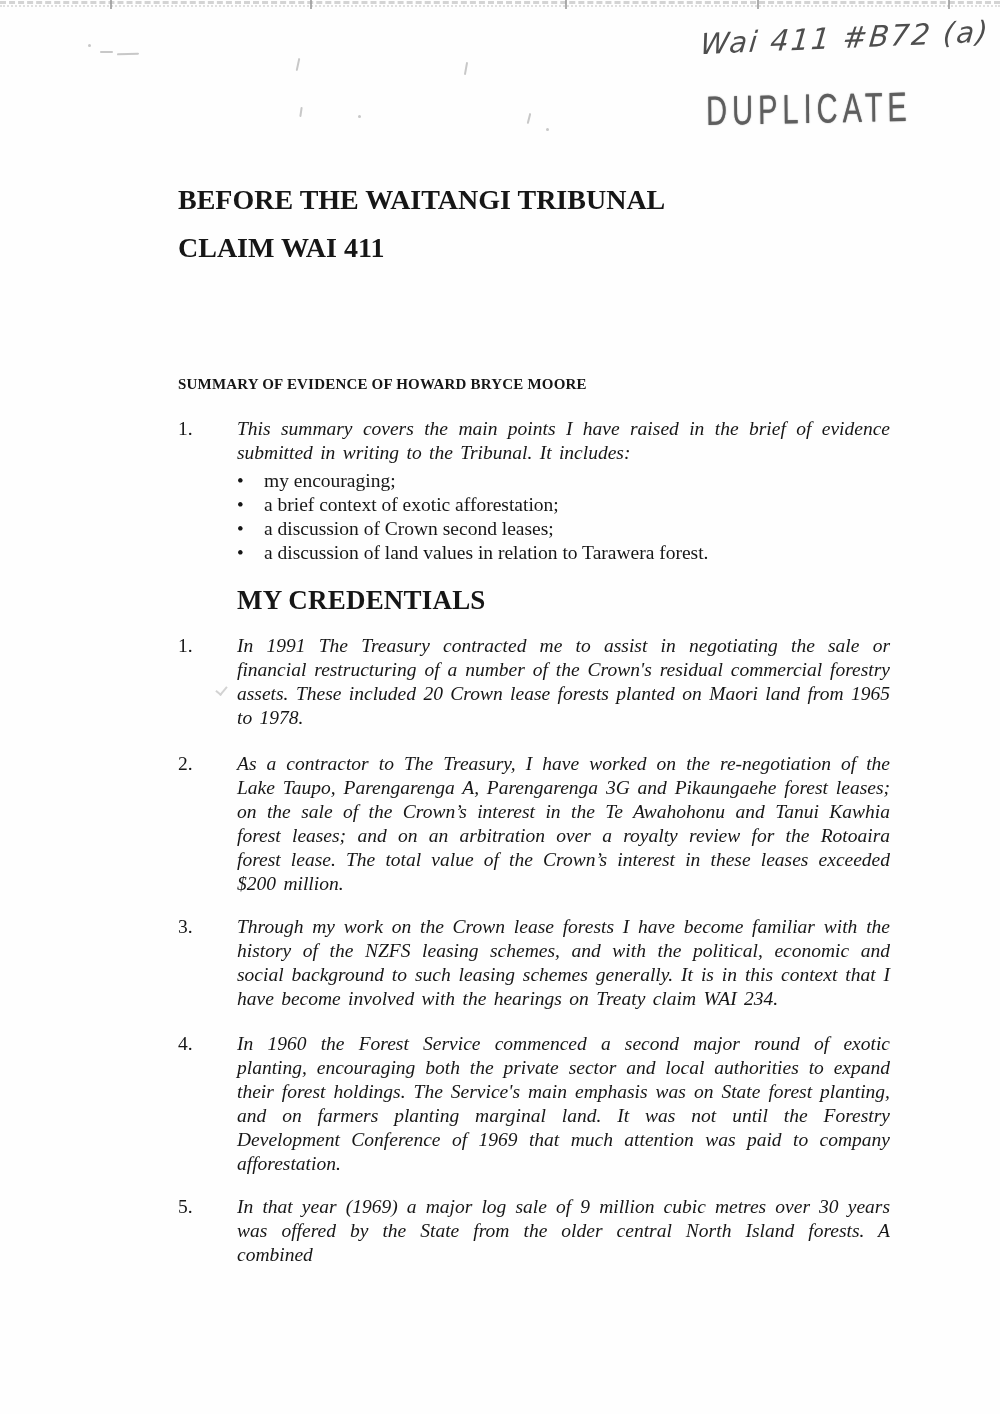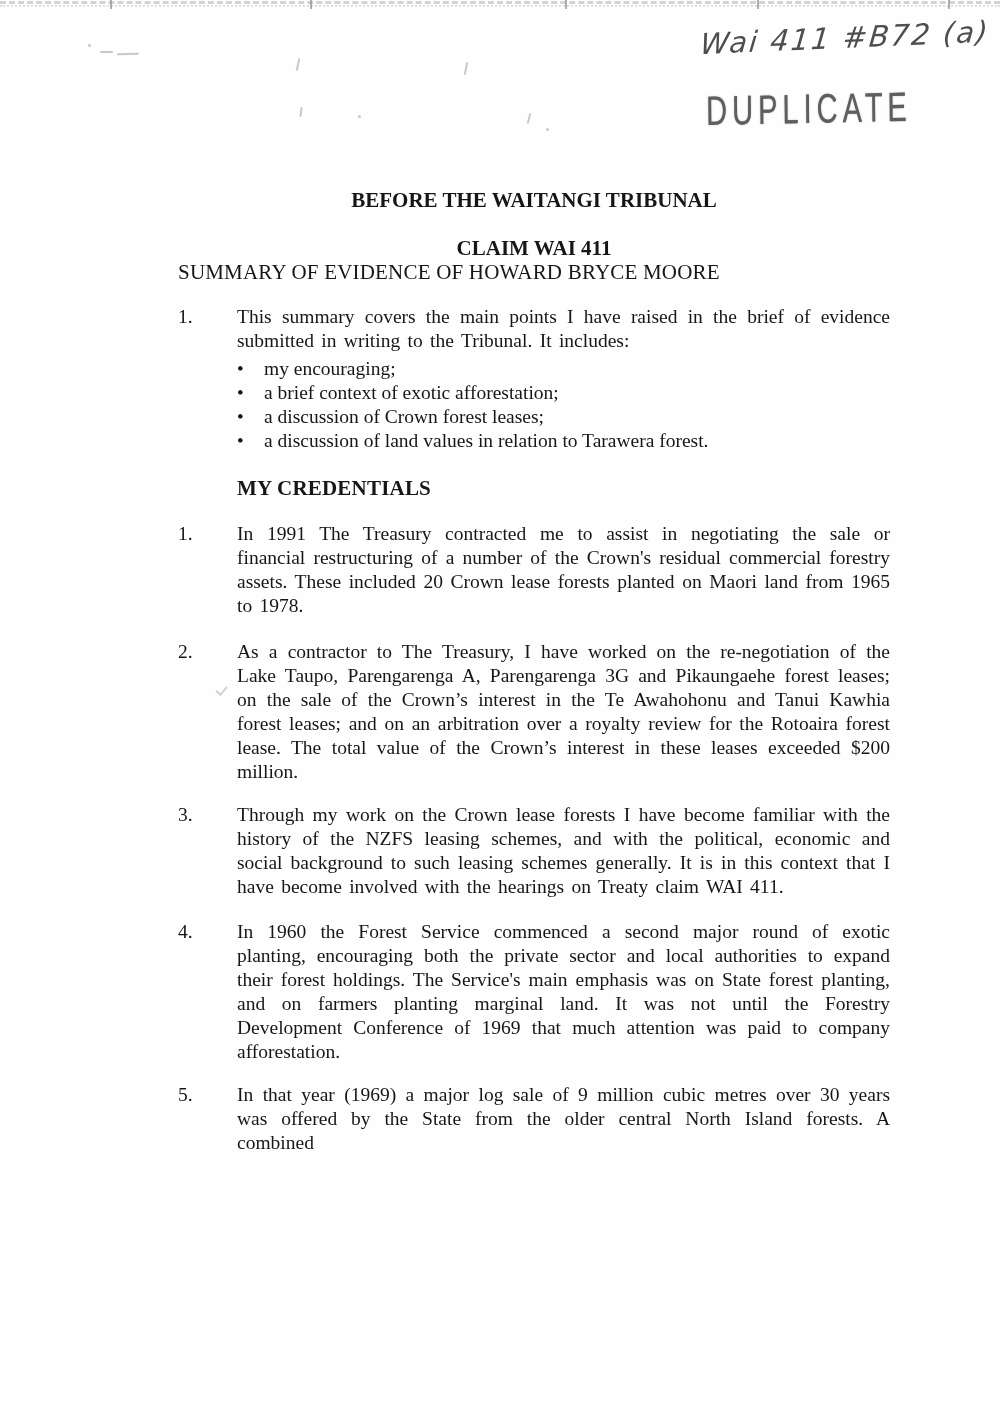--- a/index.html
+++ b/index.html
@@ -57,38 +57,39 @@
     letter-spacing: 5px;
     transform: scale(1.0, 1.42) rotate(-0.8deg);
     transform-origin: left top;
     white-space: nowrap;
     text-shadow: 0 0 1px #7a7a7a;
   }
 
   
   .content { position: absolute; left: 178px; width: 712px; top: 0; font-size: 19.5px; line-height: 24px; }
 
-  .center-head { text-align: center; font-weight: bold; font-size: 21px; line-height: 24px; }
+  .center-head { text-align: left; font-weight: bold; font-size: 28px; line-height: 24px; }
   .head-court { margin-top: 188px; }
   .head-claim { margin-top: 24px; }
 
-  .doc-title { font-weight: normal; font-size: 21px; line-height: 24px; letter-spacing: .2px; }
+  .doc-title { margin-top: 112px; font-weight: bold; font-size: 15px; line-height: 24px; letter-spacing: .2px; }
 
   .para { display: grid; grid-template-columns: 59px 1fr; margin-top: 22px; }
   .para .num { text-align: left; }
   .para .text {
     text-align: justify; text-align-last: left; -moz-text-align-last: left;
     word-spacing: 2.5px;
+    font-style: italic;
   }
 
   .bullets { margin-left: 59px; margin-top: 4px; }
   .bullet { display: grid; grid-template-columns: 27px 1fr; line-height: 24px; }
   .bullet .dot { font-size: 19px; }
 
-  .section-heading { margin-left: 59px; margin-top: 23px; font-weight: bold; font-size: 21px; line-height: 24px; letter-spacing: .2px; }
+  .section-heading { margin-left: 59px; margin-top: 23px; font-weight: bold; font-size: 27px; line-height: 24px; letter-spacing: .2px; }
   .mt20 { margin-top: 19px; }
   .mt21 { margin-top: 21px; }
 </style>
 </head>
 <body>
 
 <div class="page">
 
   <div class="top-scanline"></div>
   <div class="top-scanline2"></div>
@@ -130,21 +131,21 @@
       <div class="bullet">
         <span class="dot">•</span>
         <span class="btext">my encouraging;</span>
       </div>
       <div class="bullet">
         <span class="dot">•</span>
         <span class="btext">a brief context of exotic afforestation;</span>
       </div>
       <div class="bullet">
         <span class="dot">•</span>
-        <span class="btext">a discussion of Crown forest leases;</span>
+        <span class="btext">a discussion of Crown second leases;</span>
       </div>
       <div class="bullet">
         <span class="dot">•</span>
         <span class="btext">a discussion of land values in relation to Tarawera forest.</span>
       </div>
     </div>
 
     <div class="section-heading">MY CREDENTIALS</div>
 
     <div class="para">
@@ -152,21 +153,21 @@
       <div class="text">In 1991 The Treasury contracted me to assist in negotiating the sale or financial restructuring of a number of the Crown's residual commercial forestry assets. These included 20 Crown lease forests planted on Maori land from 1965 to 1978.</div>
     </div>
 
     <div class="para">
       <div class="num">2.</div>
       <div class="text">As a contractor to The Treasury, I have worked on the re-negotiation of the Lake Taupo, Parengarenga A, Parengarenga 3G and Pikaungaehe forest leases; on the sale of the Crown’s interest in the Te Awahohonu and Tanui Kawhia forest leases; and on an arbitration over a royalty review for the Rotoaira forest lease. The total value of the Crown’s interest in these leases exceeded $200 million.</div>
     </div>
 
     <div class="para mt20">
       <div class="num">3.</div>
-      <div class="text">Through my work on the Crown lease forests I have become familiar with the history of the NZFS leasing schemes, and with the political, economic and social background to such leasing schemes generally. It is in this context that I have become involved with the hearings on Treaty claim WAI 411.</div>
+      <div class="text">Through my work on the Crown lease forests I have become familiar with the history of the NZFS leasing schemes, and with the political, economic and social background to such leasing schemes generally. It is in this context that I have become involved with the hearings on Treaty claim WAI 234.</div>
     </div>
 
 
     <div class="para mt21">
       <div class="num">4.</div>
       <div class="text">In 1960 the Forest Service commenced a second major round of exotic planting, encouraging both the private sector and local authorities to expand their forest holdings. The Service's main emphasis was on State forest planting, and on farmers planting marginal land. It was not until the Forestry Development Conference of 1969 that much attention was paid to company afforestation.</div>
     </div>
 
     <div class="para mt20">
       <div class="num">5.</div>

